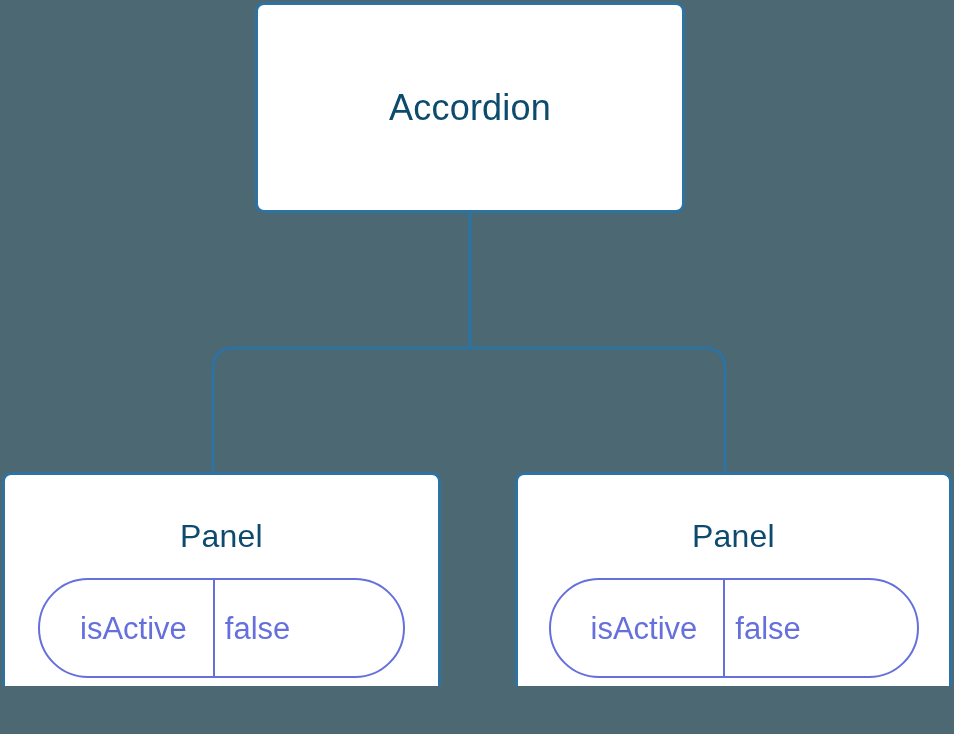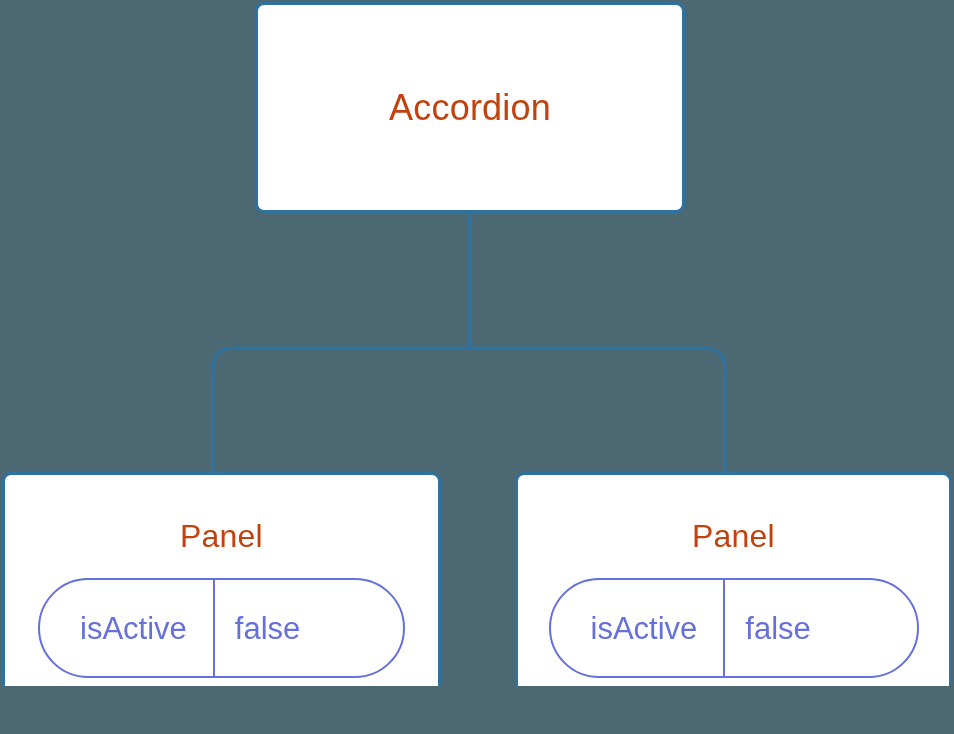--- a/index.html
+++ b/index.html
@@ -31,21 +31,21 @@
     position: absolute;
     box-sizing: border-box;
     background: #ffffff;
     border: 3px solid #2d72a0;
     border-radius: 9px;
     display: flex;
     flex-direction: column;
     align-items: center;
   }
   .node-title {
-    color: #c2410c;
+    color: #0c4a6e;
     font-size: 36px;
     line-height: 1.1;
     font-weight: 400;
     white-space: nowrap;
     letter-spacing: 0.2px;
   }
   .accordion-card {
     left: 255px;
     top: 2px;
     width: 430px;
@@ -89,21 +89,21 @@
     color: #6570dd;
     font-size: 31px;
     line-height: 1;
     white-space: nowrap;
   }
   .prop-key {
     padding: 0 26px 0 40px;
     border-right: 2px solid #6570dd;
   }
   .prop-val {
-    padding: 0 42px 0 20px;
+    padding: 0 42px 0 10px;
   }
   .pill-left { width: 367px; }
   .pill-right { width: 370px; }
 </style>
 </head>
 <body>
 
 <div id="stage">
 
   <svg id="connectors" viewBox="0 0 954 734" width="954" height="734" fill="none">

